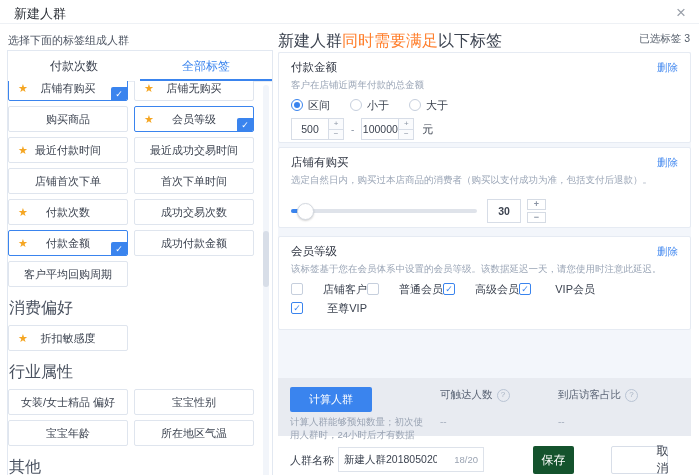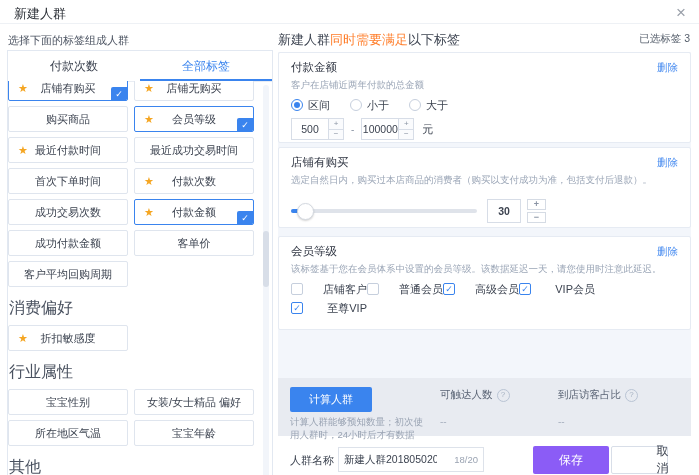--- a/index.html
+++ b/index.html
@@ -20,21 +20,21 @@
   .group-label{grid-column:1/-1;padding:6px 0 1px 1px;font-size:16px;color:#4a5260;}
   .tag{position:relative;height:24px;background:#fff;border:1px solid #dfe5ee;border-radius:2px;
        display:flex;align-items:center;justify-content:center;font-size:11px;color:#3c4350;cursor:pointer;}
   .tag.selected{border-color:#3a84ee;}
   .tag .star{position:absolute;left:9px;top:50%;transform:translateY(-50%);color:#f5a623;font-size:11px;line-height:1;}
   .tag .badge{position:absolute;right:0;bottom:0;width:16px;height:13px;background:#3a84ee;color:#fff;
               font-size:9px;display:flex;align-items:center;justify-content:center;border-radius:2px 0 1px 0;}
   .scrollbar{position:absolute;right:3px;top:34px;bottom:4px;width:6px;background:#f2f5fa;border-radius:3px;}
   .scroll-thumb{position:absolute;left:0;top:146px;width:6px;height:56px;background:#d8dee8;border-radius:3px;}
   
-  .right-header{position:absolute;left:278px;top:31px;font-size:13px;color:#3c4350;}
+  .right-header{position:absolute;left:278px;top:31px;font-size:16px;color:#3c4350;}
   .hl-orange{color:#ff7e2b;}
   .selected-count{position:absolute;right:9px;top:32px;font-size:10.5px;color:#555e6b;}
   .right-bg{position:absolute;left:278px;top:52px;width:413px;height:326px;background:#f3f6fb;}
   .sec{position:absolute;left:278px;width:413px;background:#fff;border:1px solid #e6ebf3;border-radius:2px;
        box-sizing:border-box;padding:7px 12px;overflow:hidden;}
   .sec1{top:52px;height:91px;}
   .sec2{top:147px;height:81px;}
   .sec3{top:236px;height:94px;}
   .sec-head{display:flex;justify-content:space-between;align-items:center;}
   .sec-title{font-size:11.5px;color:#2f3542;line-height:14px;}
@@ -87,21 +87,21 @@
         font-size:8px;display:flex;align-items:center;justify-content:center;cursor:pointer;line-height:1;}
   .stat-value{margin-top:14px;font-size:10px;color:#a9b2c0;}
   
   .name-label{position:absolute;left:290px;top:453px;font-size:11px;color:#3c4350;}
   .name-input{position:absolute;left:338px;top:447px;width:146px;height:25px;border:1px solid #dde2ea;box-sizing:border-box;
               background:#fff;display:flex;align-items:center;padding:0 5px;cursor:text;}
   .name-value{flex:1;font-size:10.5px;color:#3c4350;white-space:nowrap;overflow:hidden;}
   .name-counter{font-size:9.5px;color:#9aa3b2;margin-left:17px;flex:none;}
   .btn{position:absolute;top:446px;height:28px;border-radius:2px;font-size:12px;display:flex;align-items:center;
        justify-content:center;cursor:pointer;box-sizing:border-box;}
-  .save-btn{left:533px;width:76px;background:#8b5cf6;color:#fff;}
+  .save-btn{left:533px;width:41px;background:#14532d;color:#fff;}
   .cancel-btn{left:611px;width:57px;background:#fff;border:1px solid #d8dee8;color:#3c4350;padding-left:46px;}
 </style>
 </head>
 <body>
 
 <div class="screen">
   <div class="dialog-title">新建人群</div>
   <div class="close-x">×</div>
   <div class="header-line"></div>
 
@@ -132,60 +132,60 @@
             <div class="badge">✓</div>
           </div>
           <div class="tag">
             <div class="star" style="display: block;">★</div>
             <span>最近付款时间</span>
           </div>
           <div class="tag">
             <span>最近成功交易时间</span>
           </div>
           <div class="tag">
+            <span>店铺首次下单</span>
+          </div>
+          <div class="tag">
             <span>首次下单时间</span>
           </div>
           <div class="tag">
             <div class="star" style="display: block;">★</div>
             <span>付款次数</span>
           </div>
           <div class="tag">
             <span>成功交易次数</span>
           </div>
           <div class="tag selected">
             <div class="star" style="display: block;">★</div>
             <span>付款金额</span>
             <div class="badge">✓</div>
           </div>
           <div class="tag">
             <span>成功付款金额</span>
           </div>
           <div class="tag">
-            <span>客单价</span>
-          </div>
-          <div class="tag">
             <span>客户平均回购周期</span>
           </div>
           <div class="group-label">消费偏好</div>
           <div class="tag">
             <div class="star" style="display: block;">★</div>
             <span>折扣敏感度</span>
           </div>
           <div class="group-label">行业属性</div>
           <div class="tag">
+            <span>女装/女士精品 偏好</span>
+          </div>
+          <div class="tag">
             <span>宝宝性别</span>
           </div>
           <div class="tag">
-            <span>女装/女士精品 偏好</span>
+            <span>宝宝年龄</span>
           </div>
           <div class="tag">
             <span>所在地区气温</span>
-          </div>
-          <div class="tag">
-            <span>宝宝年龄</span>
           </div>
           <div class="group-label">其他</div>
           <div class="tag">
             <span>会员激活状态</span>
           </div>
         </div>
     </div>
     <div class="scrollbar">
       <div class="scroll-thumb"></div>
     </div>

